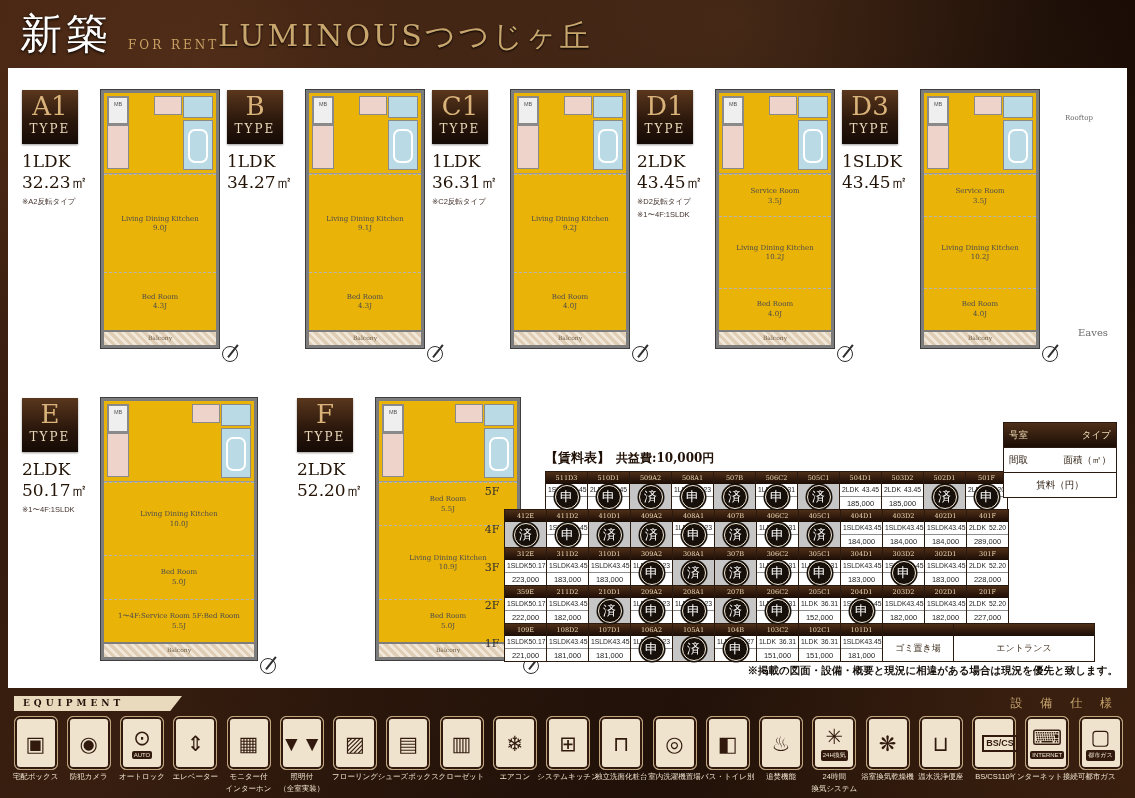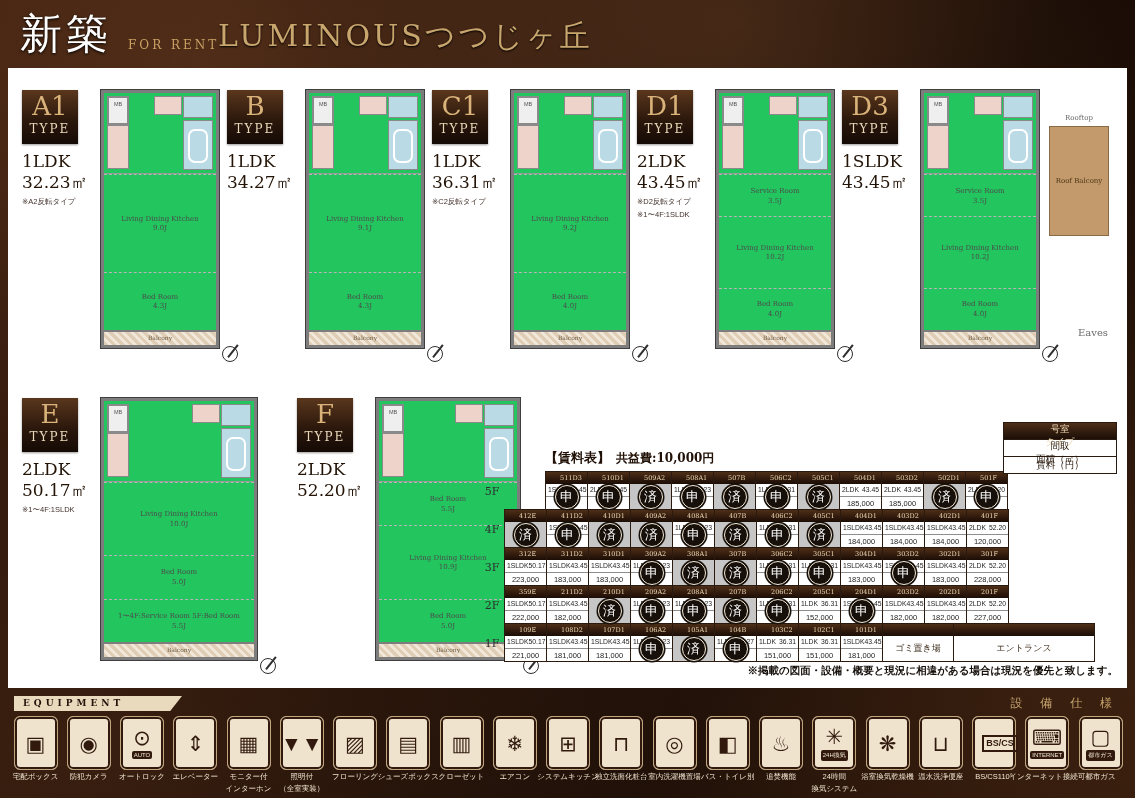--- a/index.html
+++ b/index.html
@@ -32,21 +32,21 @@
   .plan-info{width:72px;}
   .type-badge{width:56px;height:54px;text-align:center;
     background:linear-gradient(180deg,#5a371d 0%,#2c180c 55%,#140a05 100%);
     box-shadow:0 1px 2px rgba(0,0,0,.4);}
   .type-code{font-family:"DejaVu Serif",serif;font-size:26px;line-height:32px;color:#d9b37a;}
   .type-word{font-family:"DejaVu Serif",serif;font-size:12px;letter-spacing:2px;color:#e9d8ba;}
   .plan-layout{font-family:"DejaVu Serif",serif;font-size:17px;color:#241407;margin-top:7px;}
   .plan-area{font-family:"DejaVu Serif",serif;font-size:17px;color:#241407;}
   .plan-note{font-size:7.5px;color:#41302a;margin-top:3px;white-space:nowrap;}
 
-  .plan-graphic{width:112px;height:252px;background:#22c55e;border:3px solid #7d7d7d;
+  .plan-graphic{width:112px;height:252px;background:#eab308;border:3px solid #7d7d7d;
     box-shadow:0 0 0 1px #3e3e3e;position:relative;display:flex;flex-direction:column;}
   .plan-E .plan-graphic{width:150px;height:256px;}
   .plan-F .plan-graphic{width:138px;height:256px;}
   .pg-top{height:80px;border-bottom:1px solid #9a9a9a;position:relative;flex:none;}
   .mb{position:absolute;left:3px;top:3px;width:18px;height:22px;border:2px solid #8a8a8a;
     background:#efefef;font-size:5.5px;text-align:center;padding-top:3px;color:#555;}
   .blk{position:absolute;border:1px solid #8a8a8a;}
   .blk.ent{right:34px;top:3px;width:26px;height:17px;background:#eed3ca;}
   .blk.dress{right:3px;top:3px;width:28px;height:20px;background:#badae5;}
   .blk.bath{right:3px;top:27px;width:28px;height:48px;background:#badae5;}
@@ -80,37 +80,37 @@
   #price-title .fee{font-size:12px;margin-left:6px;}
   .floor-row{display:flex;align-items:stretch;height:38px;}
   .floor-label{width:26px;font-family:"DejaVu Serif",serif;font-size:11px;color:#2e2e2e;
     display:flex;align-items:center;justify-content:center;flex:none;}
   .spacer{width:41px;flex:none;}
   .cell{width:41px;flex:none;border:1px solid #2b1a10;margin-left:-1px;margin-top:-1px;
     display:flex;flex-direction:column;background:#ffffff;position:relative;}
   .cell.w1{width:70px;}
   .cell.w2{width:140px;}
   .cell-head{height:12px;flex:none;background:linear-gradient(180deg,#4e2f18 0%,#2a160a 70%,#1b0e06 100%);
-    color:#eed9b4;font-size:6.5px;display:flex;justify-content:space-between;align-items:center;
+    color:#eed9b4;font-size:6.5px;display:flex;justify-content:center;align-items:center;
     padding:0 14px;font-family:"DejaVu Serif",serif;}
   .cell-body{flex:1;position:relative;text-align:center;color:#1c1c1c;}
   .cb1{display:flex;justify-content:space-between;padding:0 2px;border-bottom:1px solid #8e8e8e;
     height:12px;line-height:12px;font-size:6.8px;}
   .cb2{height:12px;line-height:13px;font-size:7.5px;}
   .cell.taken .cell-body{background:#c6c6c6;}
   .stamp{position:absolute;left:50%;top:50%;transform:translate(-50%,-50%);
     width:22px;height:22px;border-radius:50%;background:#17100a;border:1px solid #f3ead8;
     box-shadow:0 0 0 1.5px #17100a;color:#ffffff;font-size:13px;line-height:22px;text-align:center;
     font-family:"DejaVu Serif",serif;z-index:2;}
   .cell-body.center{display:flex;align-items:center;justify-content:center;
     font-family:"DejaVu Serif",serif;font-size:9px;color:#3c2a18;}
 
   #legend{position:absolute;left:995px;top:354px;width:112px;border:1px solid #2b1a10;background:#fff;}
-  .lg-row{height:16px;display:flex;align-items:center;justify-content:space-between;
-    padding:0 5px;font-family:"DejaVu Serif",serif;font-size:9.5px;color:#241407;border-top:1px solid #2b1a10;flex-direction:column;}
+  .lg-row{height:24px;display:flex;align-items:center;justify-content:space-between;
+    padding:0 5px;font-family:"DejaVu Serif",serif;font-size:9.5px;color:#241407;border-top:1px solid #2b1a10;}
   .lg-row:first-child{border-top:none;}
   .lg-row.dark{background:linear-gradient(180deg,#4e2f18,#1b0e06);color:#eed9b4;}
   .lg-row.c{justify-content:center;}
 
   #table-note{position:absolute;left:480px;top:596px;width:630px;text-align:right;
     font-family:"DejaVu Serif",serif;font-weight:bold;font-size:10.5px;color:#16100b;}
 
   
   #equip{position:absolute;left:0;top:690px;width:1135px;height:108px;}
   #equip-banner{position:absolute;left:14px;top:6px;width:168px;height:15px;background:#e9d9bd;
@@ -299,21 +299,20 @@
             <div class="pg-room">
               <div class="rn">Bed Room</div>
               <div class="rs">4.0J</div>
             </div>
           </div>
           <div class="pg-balcony">Balcony</div>
           <div class="compass"></div>
         </div>
         <div class="plan-extras">
           <div class="ex-rooftop">Rooftop</div>
-          <div class="ex-roofbal">Roof Balcony</div>
           <div class="ex-eaves">Eaves</div>
         </div>
       </div>
     </div>
   <div id="plans-row2">
       <div class="plan plan-E">
         <div class="plan-info">
           <div class="type-badge">
             <div class="type-code">E</div>
             <div class="type-word">TYPE</div>
@@ -657,21 +656,21 @@
           <div class="cell open">
             <div class="cell-head">
               <span>401</span>
               <span>F</span>
             </div>
             <div class="cell-body">
               <div class="cb1">
                 <span>2LDK</span>
                 <span>52.20</span>
               </div>
-              <div class="cb2">120,000</div>
+              <div class="cb2">289,000</div>
             </div>
           </div>
         </div>
         <div class="floor-row">
           <div class="floor-label">3F</div>
           <div class="cell open">
             <div class="cell-head">
               <span>312</span>
               <span>E</span>
             </div>

